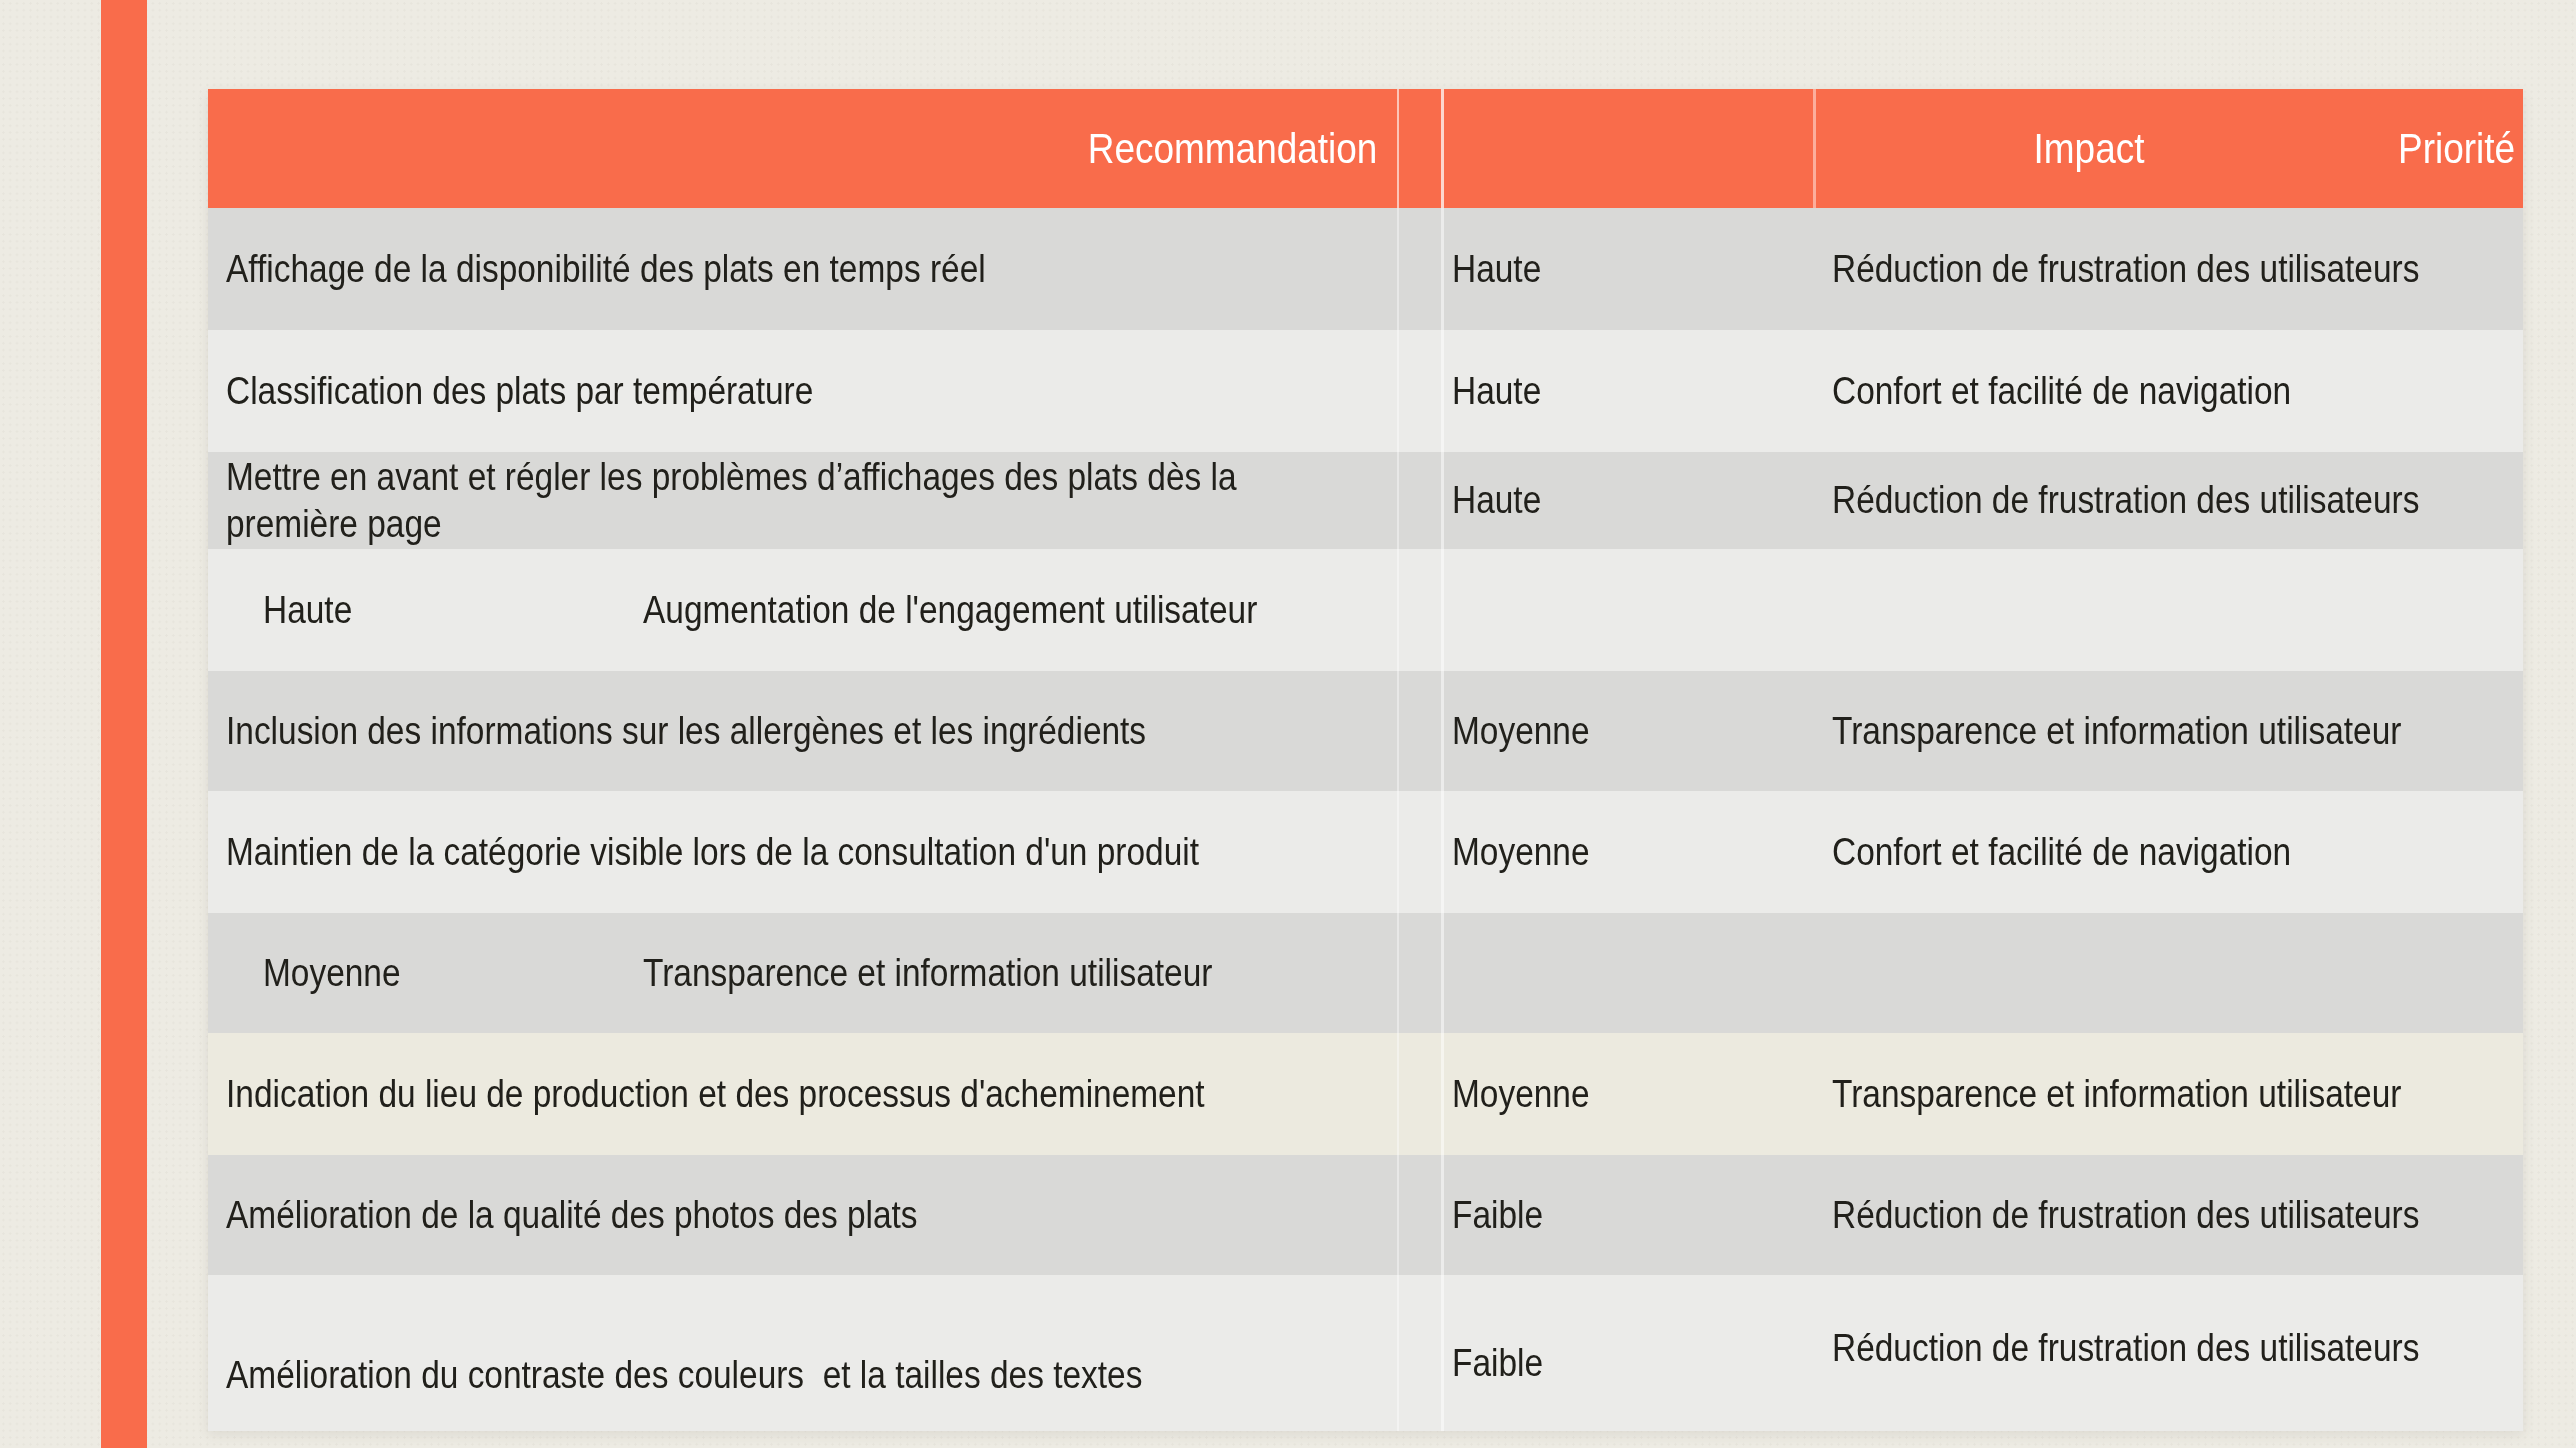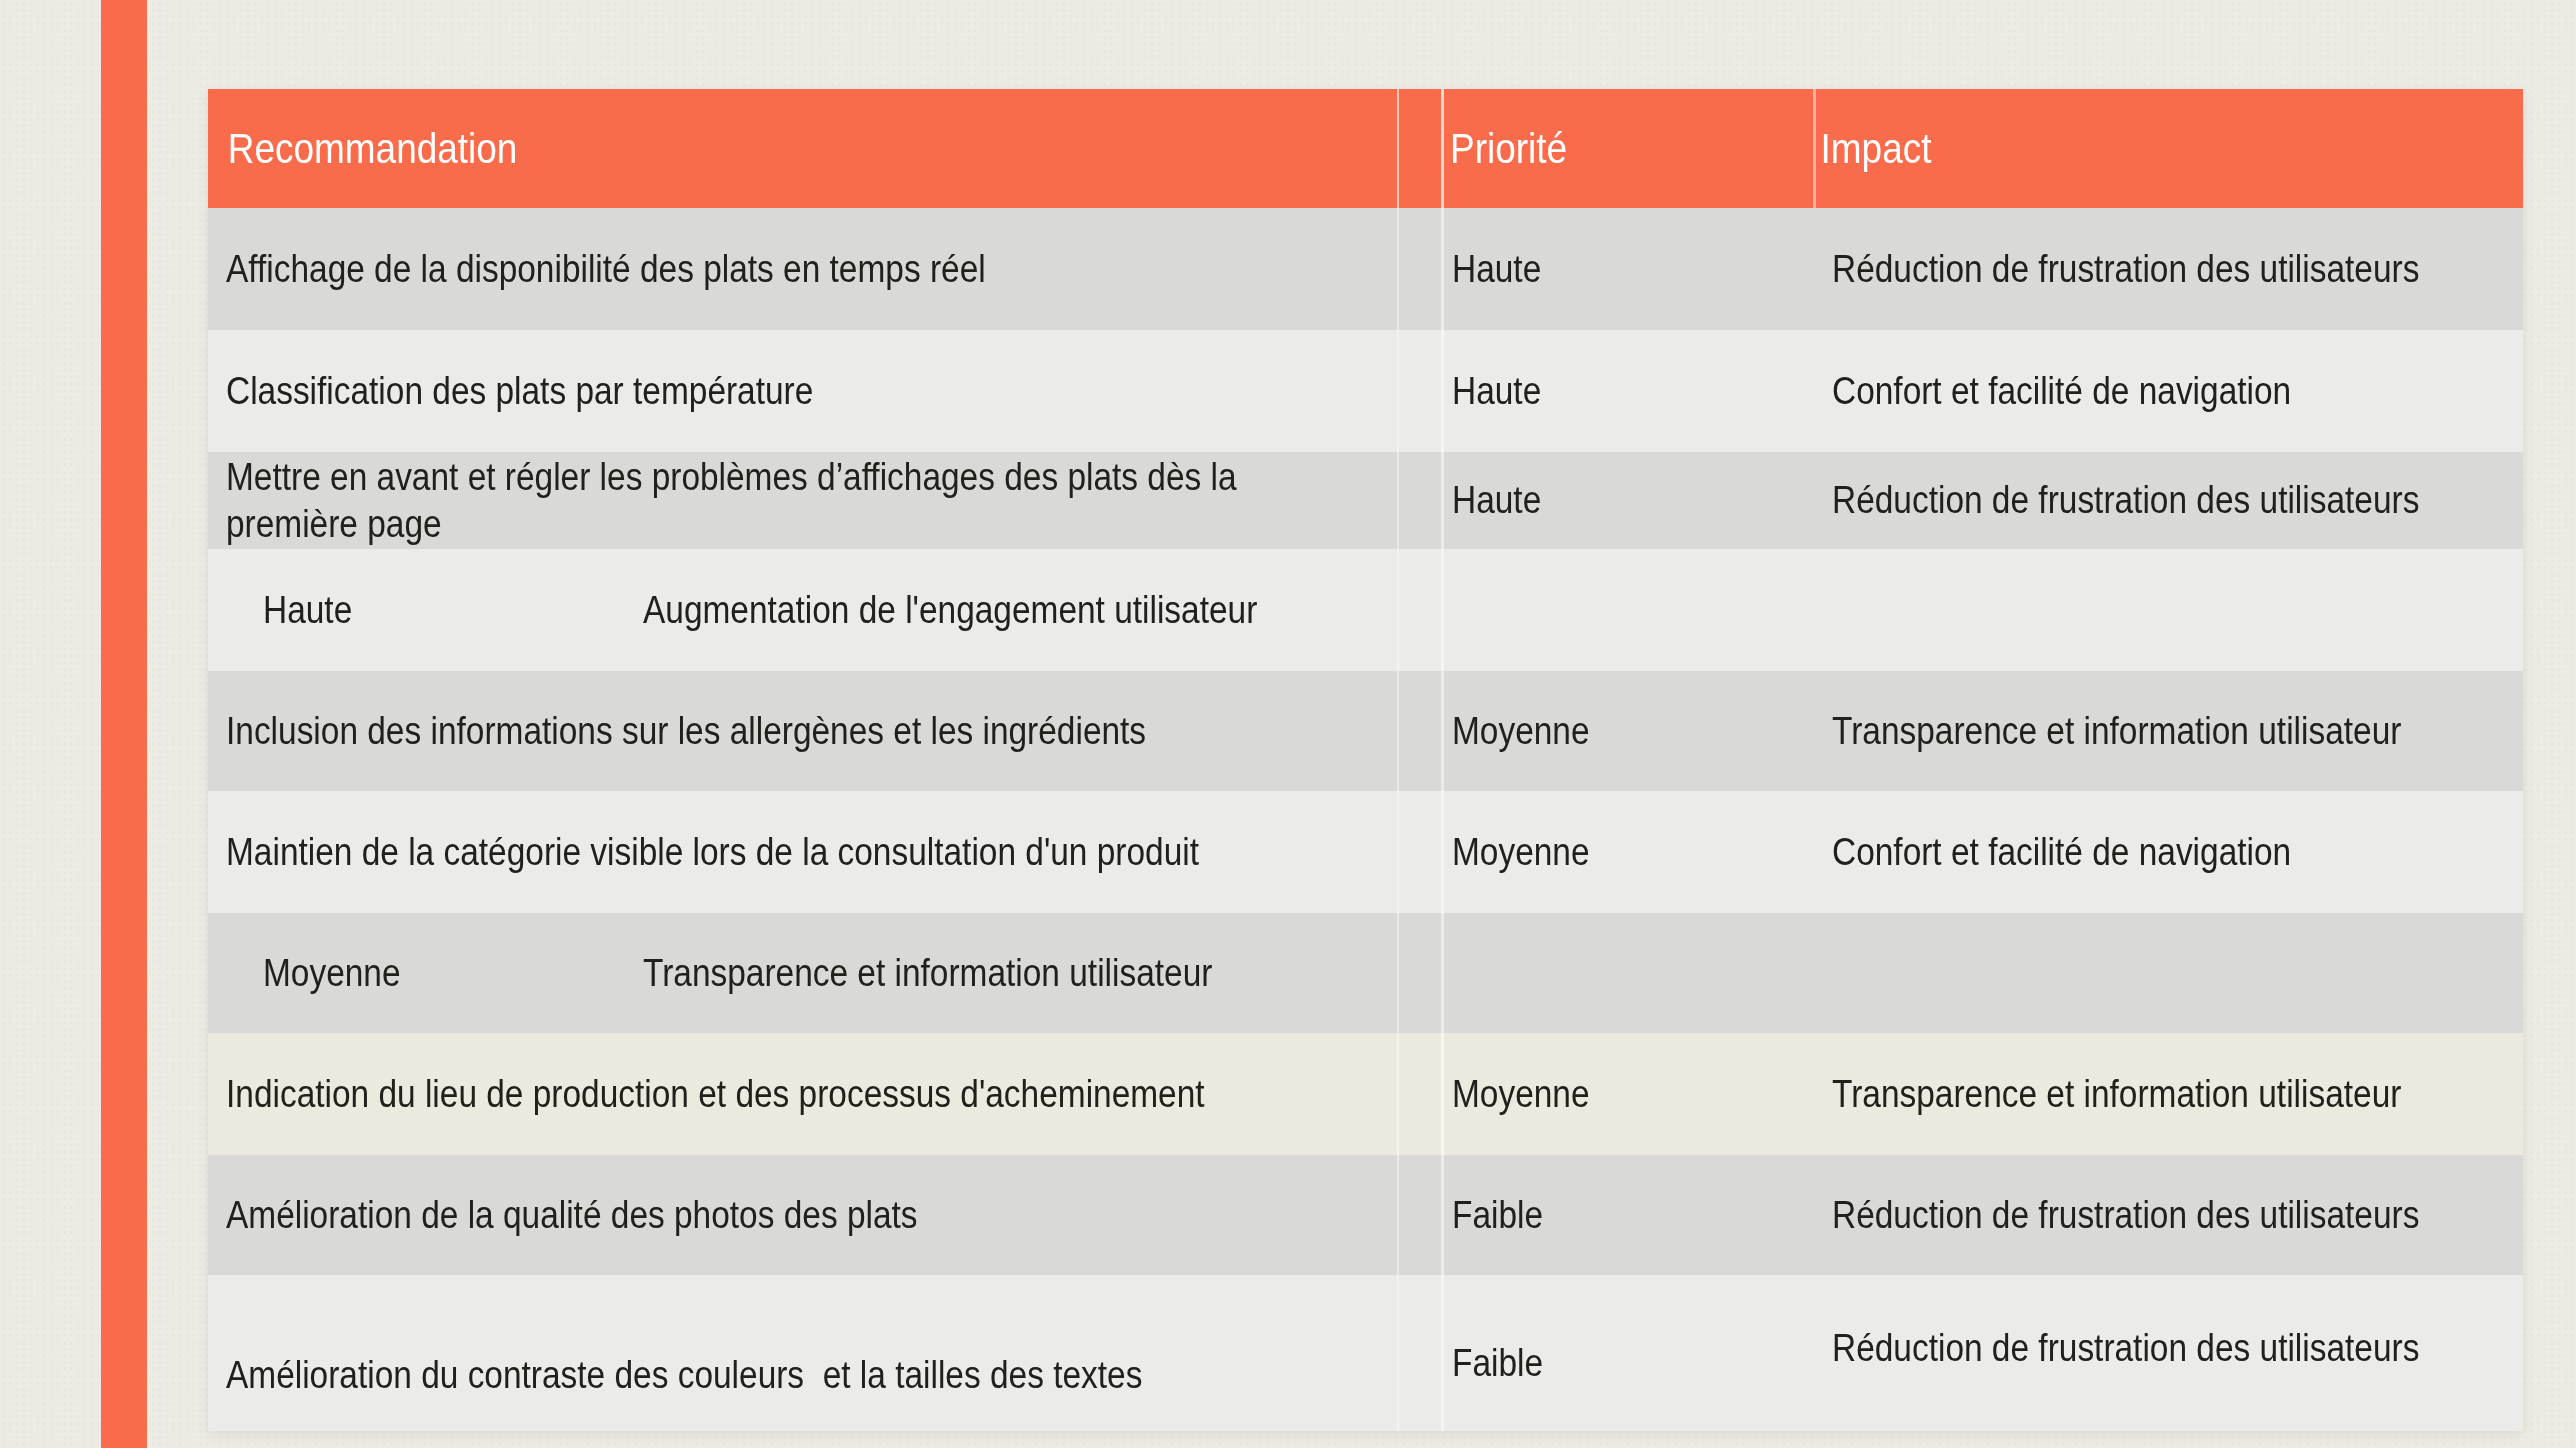--- a/index.html
+++ b/index.html
@@ -58,21 +58,21 @@
     display: flex;
     align-items: center;
     box-sizing: border-box;
     overflow: hidden;
   }
   .c-rec { width: 1189px; padding-left: 18.4px; }
   .c-gap { width: 45px; }
   .c-pri { width: 371px; padding-left: 10px; }
   .c-imp { flex: 1; padding-left: 19.3px; }
 
-  .thead .cell { justify-content: flex-start; padding-left: 0; }
+  .thead .cell { justify-content: flex-end; padding-left: 0; }
 
   .t {
     display: inline-block;
     transform: scaleX(0.88);
     transform-origin: 0 50%;
     white-space: pre;
     font-size: 38px;
     line-height: 1.22;
     letter-spacing: 0;
   }
@@ -118,25 +118,25 @@
   <div class="accent-bar"></div>
 
   <div class="reco-table" style="position:absolute;">
     <div style="position:relative;">
 
       <div class="thead">
         <div class="cell c-rec">
           <span class="th">Recommandation</span>
         </div>
         <div class="cell c-gap"></div>
+        <div class="cell c-imp">
+          <span class="th">Impact</span>
+        </div>
         <div class="cell c-pri">
           <span class="th">Priorité</span>
-        </div>
-        <div class="cell c-imp">
-          <span class="th">Impact</span>
         </div>
       </div>
 
       <div class="tbody">
 
         <div class="trow">
           <div class="cell c-rec">
               <span class="t">Affichage de la disponibilité des plats en temps réel</span>
             </div>
           <div class="cell c-gap"></div>

